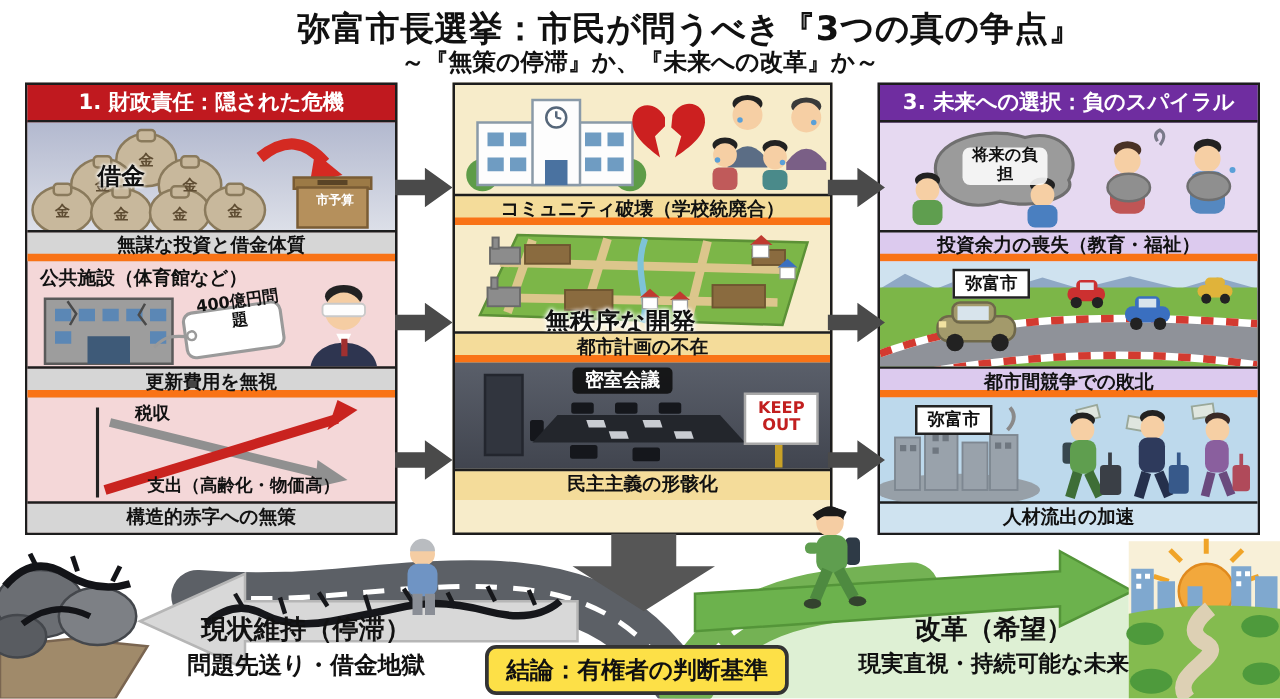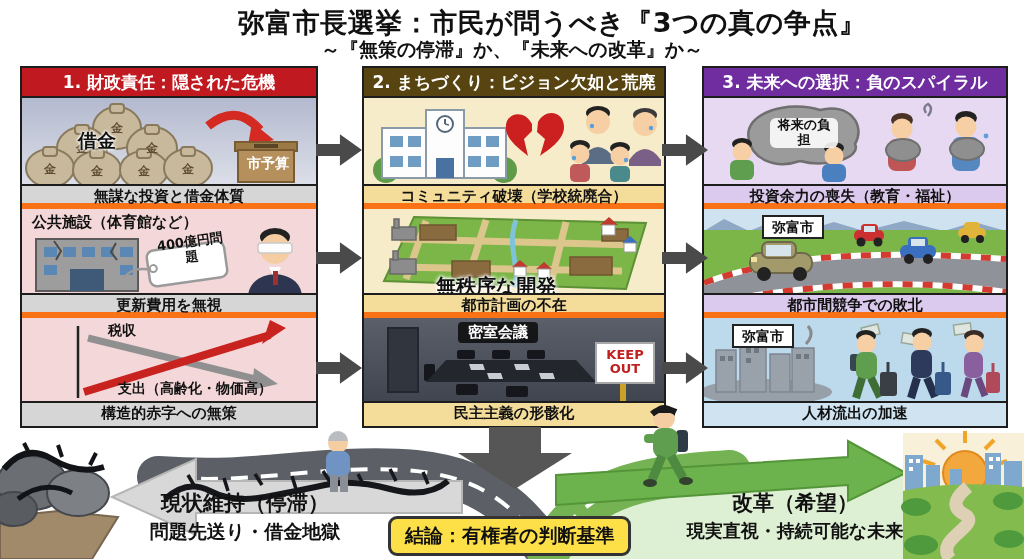--- a/index.html
+++ b/index.html
@@ -28,21 +28,21 @@
   #col2 .cap{background:#f4dc9a;}
   #col3 .cap{background:#dccaee;}
   #col3 .cap.blue{background:#cfe3f0;}
   
   .flow-right{position:absolute;width:46px;height:36px;background:#4a4a4a;
     clip-path:polygon(0 33%,52% 33%,52% 6%,100% 50%,52% 94%,52% 67%,0 67%);}
   
   .lbl{position:absolute;white-space:nowrap;}
   .coin{font-size:12px;color:#5f4d33;}
   .debt{font-size:19px;color:#111;text-shadow:0 0 3px #fff,0 0 3px #fff,0 0 3px #fff;}
-  .boxlbl{font-size:14px;color:#fff;width:58px;text-align:center;white-space:normal;line-height:1.15;}
+  .boxlbl{font-size:10px;color:#fff;width:58px;text-align:center;white-space:normal;line-height:1.15;}
   .facility{font-size:15px;}
   .tag-text{font-size:13px;width:70px;white-space:normal;text-align:center;line-height:1.15;transform:rotate(-8deg);}
   .chartlbl{font-size:14px;}
   .maplbl{font-size:20px;text-shadow:0 0 3px #fff,0 0 4px #fff,0 0 4px #fff;margin-top:36px;}
   .pill{font-size:15px;color:#fff;background:rgba(10,10,10,.85);padding:1px 10px;border-radius:4px;}
   .keepout{font-size:13px;color:#c21f1f;width:50px;white-space:normal;text-align:center;line-height:1.1;}
   .rocklbl{font-size:13px;width:64px;white-space:normal;text-align:center;line-height:1.15;
     background:rgba(255,255,255,.88);border-radius:6px;padding:0 2px;}
   .citysign{font-size:14px;background:#fff;border:2px solid #222;padding:0 8px;line-height:20px;}
   
@@ -154,21 +154,20 @@
           <polygon points="240,26 264,10 248,2" fill="#c9231f"></polygon>
         </g>
       </svg>
       <span class="lbl chartlbl" style="left:86px;top:4px;">税収</span>
       <span class="lbl chartlbl" style="left:96px;top:62px;">支出（高齢化・物価高）</span>
     </div>
     <div class="cap">構造的赤字への無策</div>
   </div>
 
   <div class="col" id="col2">
-    <div class="colhead">2. まちづくり：ビジョン欠如と荒廃</div>
 
     <div class="imgcell">
       <svg width="300" height="87">
         <g>
           <circle cx="22" cy="72" r="13" fill="#5e9c48"></circle>
             <circle cx="140" cy="72" r="13" fill="#5e9c48"></circle>
           <rect x="18" y="30" width="124" height="50" fill="#fdfdfd" stroke="#8a9aa8" stroke-width="2"></rect>
           <rect x="62" y="12" width="38" height="68" fill="#fdfdfd" stroke="#8a9aa8" stroke-width="2"></rect>
           <circle cx="81" cy="26" r="8" fill="#fff" stroke="#56677a" stroke-width="2"></circle>
           <line x1="81" y1="26" x2="81" y2="21" stroke="#56677a" stroke-width="2"></line>

